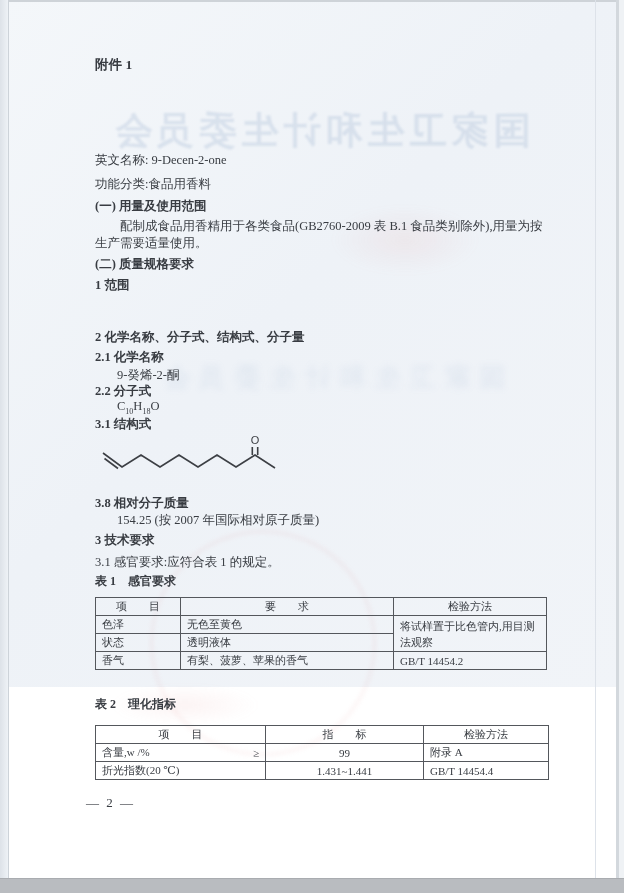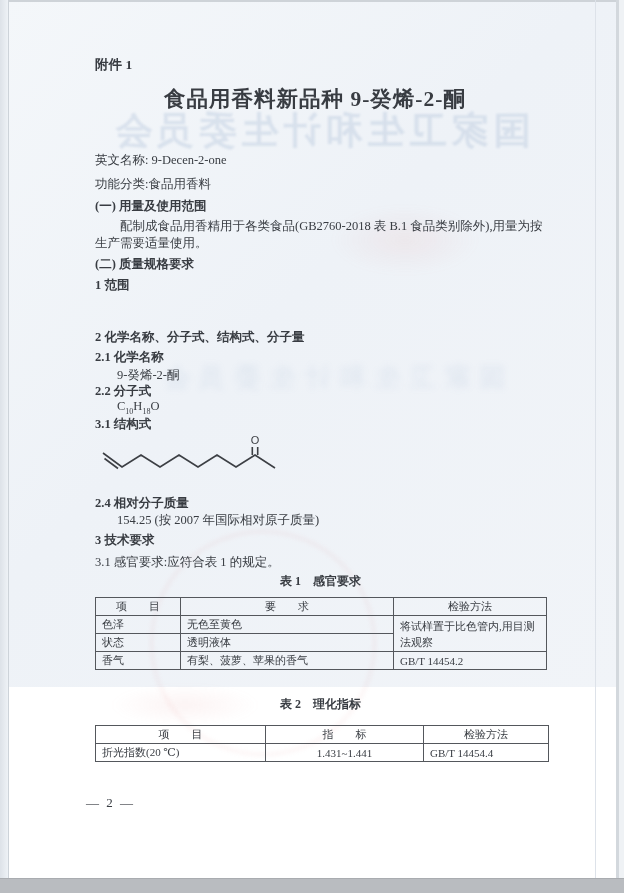--- a/index.html
+++ b/index.html
@@ -35,21 +35,21 @@
   .smudge2{position:absolute;left:110px;top:685px;width:150px;height:40px;border-radius:50%;
            background:radial-gradient(ellipse,var(--stamp),transparent 70%);filter:blur(3px);}
   
   .ln{position:absolute;left:95px;font-size:12.5px;white-space:nowrap;color:var(--ink);}
   .b{font-weight:bold;}
   .ind{left:117px;}
   .doc-title{position:absolute;left:60px;top:84px;width:510px;text-align:center;
              font-size:21.5px;font-weight:bold;letter-spacing:1px;white-space:nowrap;}
   .para{position:absolute;left:95px;width:452px;font-size:12.5px;line-height:17px;
         text-indent:2em;color:var(--ink);}
-  .caption{position:absolute;left:95px;width:451px;text-align:center;
+  .caption{position:absolute;left:95px;width:451px;text-align:left;
            font-size:12px;font-weight:bold;}
   sub{font-size:8px;}
   
   .mol{position:absolute;left:100px;top:431px;}
   .mol line,.mol polyline{stroke:#3c3f44;stroke-width:1.6;fill:none;}
   .mol text{fill:#3c3f44;font-size:11px;font-family:"Liberation Sans",sans-serif;}
   
   table{position:absolute;border-collapse:collapse;font-size:11px;color:var(--ink);
         table-layout:fixed;}
   td,th{border:1px solid var(--border);padding:1px 6px;font-weight:normal;
@@ -75,27 +75,26 @@
   <div class="edge-right"></div>
   <div class="edge-right-outer"></div>
   <div class="edge-bottom"></div>
   <div class="stamp-arc"></div>
   <div class="smudge1"></div>
   <div class="smudge2"></div>
   <div class="bleed1">国家卫生和计生委员会</div>
   <div class="bleed2">国家卫生和计生委员会</div>
 
   <div class="ln b" style="top:56px;font-size:13.5px;">附件 1</div>
-  <div class="doc-title">食品用香料新品种 9-癸烯-2-酮</div>
 
   <div class="ln" style="top:152px;">英文名称: 9-Decen-2-one</div>
   <div class="ln" style="top:176px;">功能分类:食品用香料</div>
 
   <div class="ln b" style="top:198px;">(一) 用量及使用范围</div>
-  <div class="para" style="top:218px;">配制成食品用香精用于各类食品(GB2760-2018 表 B.1 食品类别除外),用量为按生产需要适量使用。</div>
+  <div class="para" style="top:218px;">配制成食品用香精用于各类食品(GB2760-2009 表 B.1 食品类别除外),用量为按生产需要适量使用。</div>
 
   <div class="ln b" style="top:256px;">(二) 质量规格要求</div>
   <div class="ln b" style="top:277px;">1 范围</div>
 
   <div class="ln b" style="top:329px;">2 化学名称、分子式、结构式、分子量</div>
   <div class="ln b" style="top:349px;">2.1 化学名称</div>
   <div class="ln ind" style="top:367px;">9-癸烯-2-酮</div>
 
   <div class="ln b" style="top:383px;">2.2 分子式</div>
   <div class="ln ind" style="top:399px;"><span>C</span><sub>10</sub><span>H</span><sub>18</sub><span>O</span></div>
@@ -103,21 +102,21 @@
   <div class="ln b" style="top:416px;">3.1 结构式</div>
 
   <svg class="mol" width="192" height="58" viewBox="0 0 192 58">
     <text x="155" y="13" text-anchor="middle">O</text>
     <line x1="152.3" y1="16" x2="152.3" y2="24"></line>
     <line x1="157.7" y1="16" x2="157.7" y2="24"></line>
     <polyline points="3,22 22,36 41,24 60,36 79,24 98,36 117,24 136,36 155,24 175,37"></polyline>
     <line x1="4.5" y1="27.5" x2="18" y2="37.5"></line>
   </svg>
 
-  <div class="ln b" style="top:495px;">2.4 相对分子质量</div>
+  <div class="ln b" style="top:495px;">3.8 相对分子质量</div>
   <div class="ln ind" style="top:512px;">154.25 (按 2007 年国际相对原子质量)</div>
 
   <div class="ln b" style="top:532px;">3 技术要求</div>
   <div class="ln" style="top:554px;">3.1 感官要求:应符合表 1 的规定。</div>
 
   <div class="caption" style="top:573px;">表 1　感官要求</div>
   <table class="t1">
     <colgroup>
         <col style="width:85px;">
         <col style="width:213px;">
@@ -154,20 +153,30 @@
         <col style="width:158px;">
         <col style="width:125px;">
       </colgroup>
     <tbody>
         <tr>
       <th>项　　目</th>
       <th>指　　标</th>
       <th>检验方法</th>
     </tr>
     <tr>
+      <td>
+        <div class="qualcell">
+          <span>含量,w /%</span>
+          <span>≥</span>
+        </div>
+      </td>
+      <td class="center">99</td>
+      <td>附录 A</td>
+    </tr>
+    <tr>
       <td>折光指数(20 ℃)</td>
       <td class="center">1.431~1.441</td>
       <td>GB/T 14454.4</td>
     </tr>
   </tbody>
     </table>
 
   <div class="pageno">— 2 —</div>
 </div>
 

